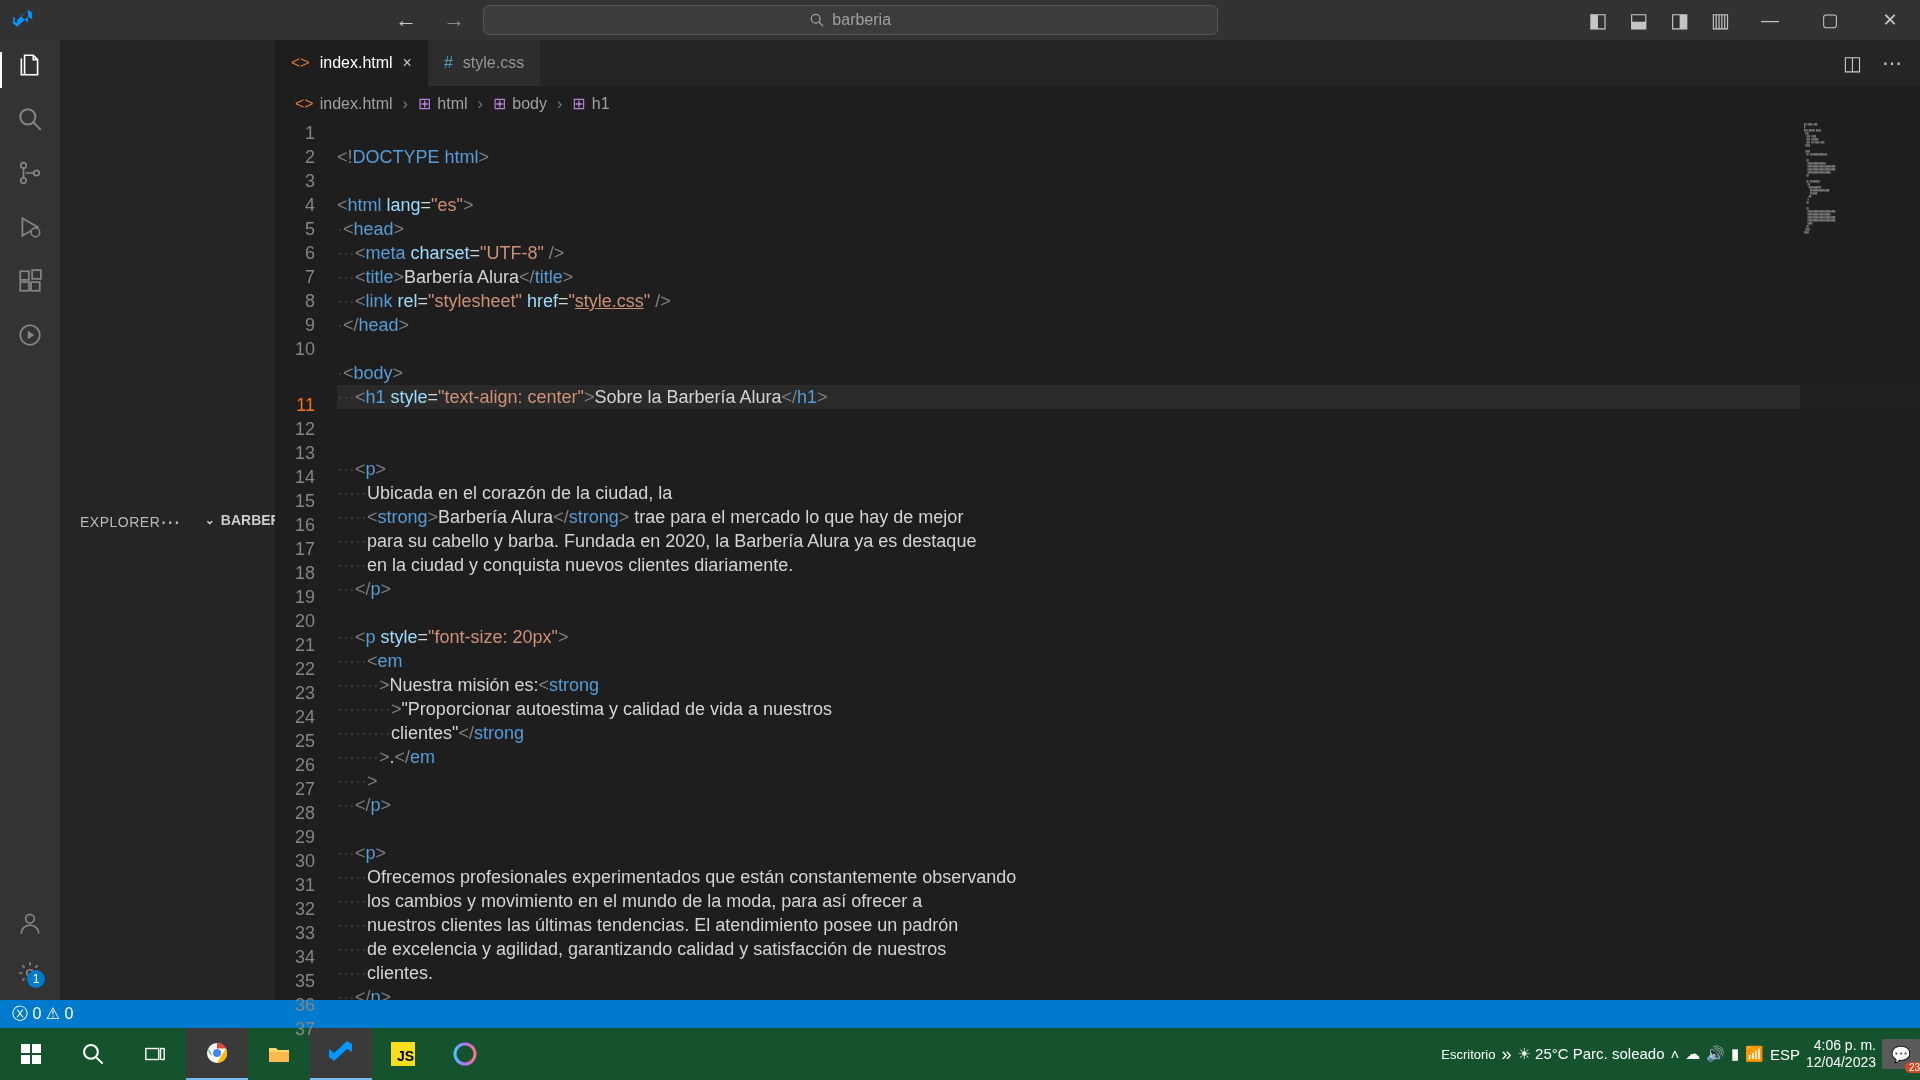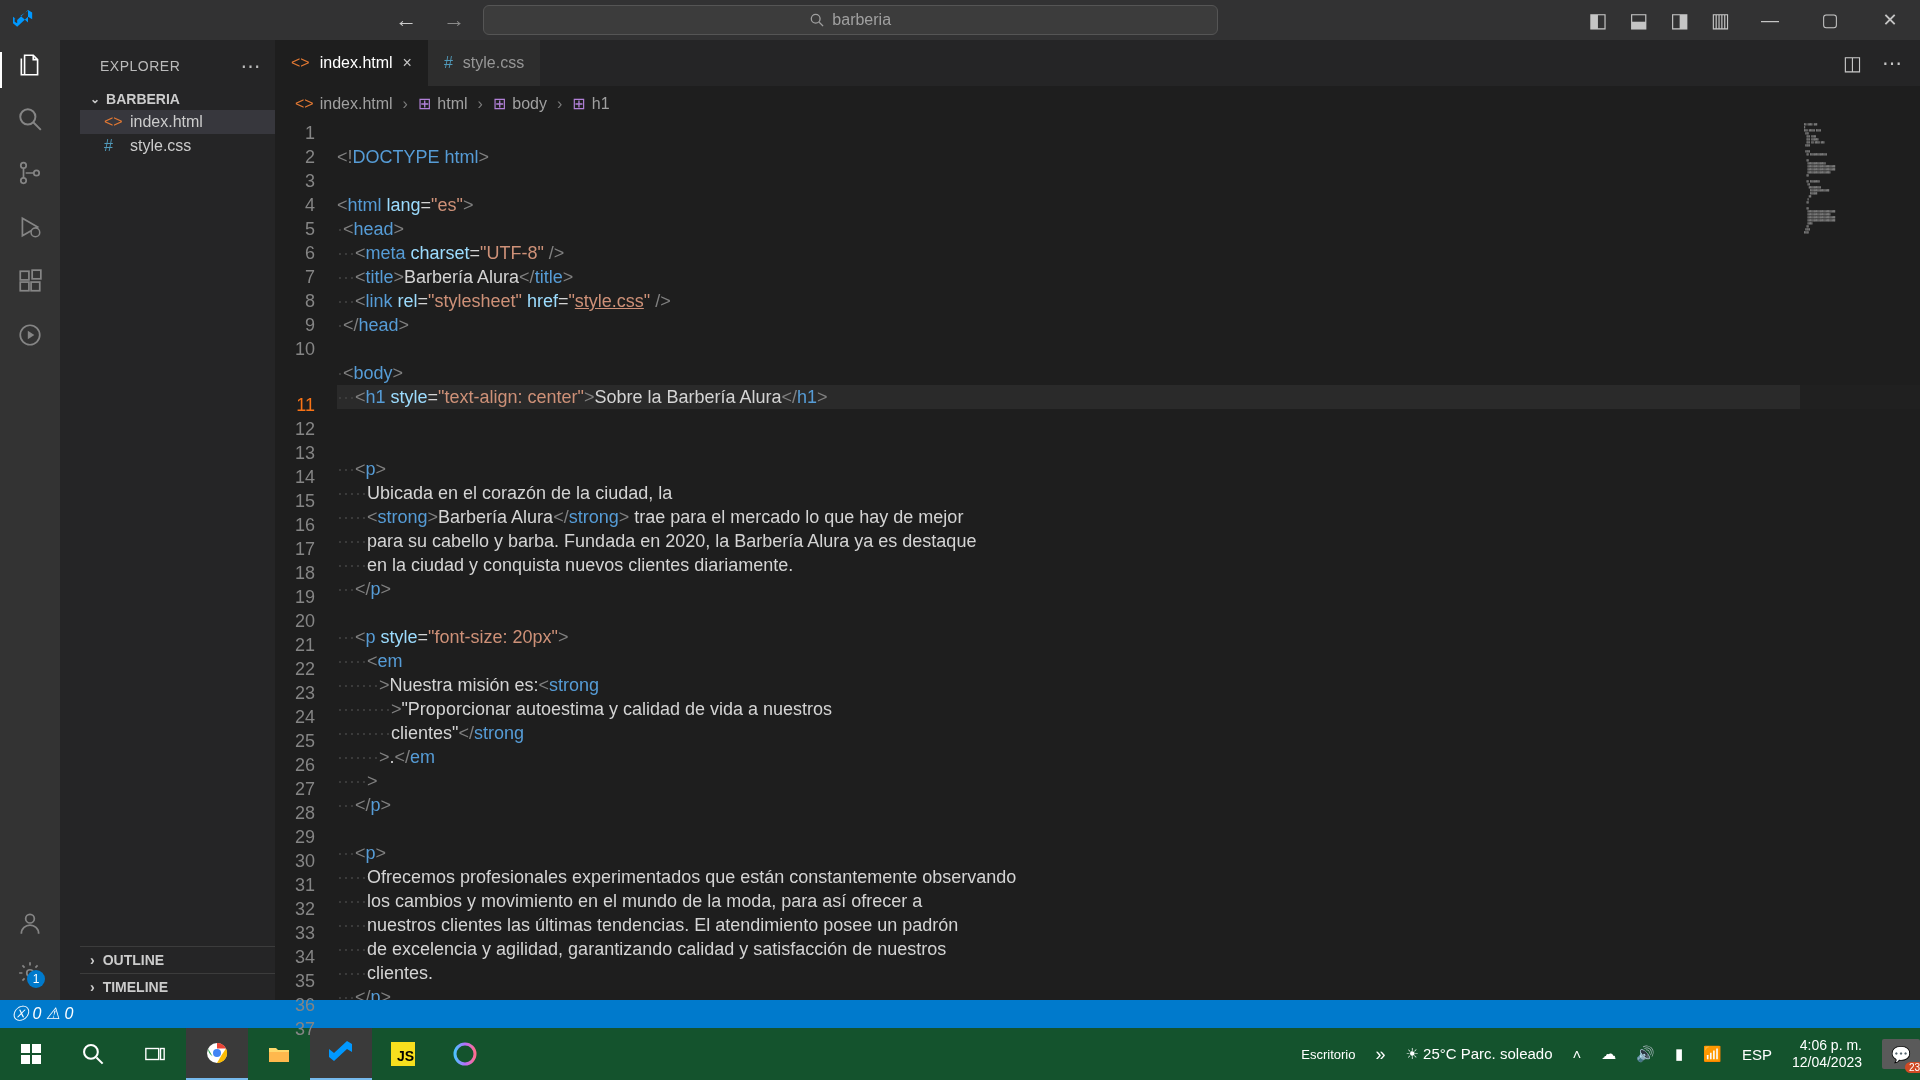--- a/index.html
+++ b/index.html
@@ -23,21 +23,21 @@
 
 
 .activity { width: 60px; background: #333333; display: flex; flex-direction: column; align-items: center; padding-top: 12px; gap: 28px; font-size: 28px; color: #858585; position: relative; }
 .activity .act-item.active { color: #fff; }
 .activity .act-item.active::before { content: ""; position: absolute; left: 0; width: 2px; height: 36px; background: #fff; margin-top: 0; }
 .activity .act-bottom { margin-top: auto; display: flex; flex-direction: column; align-items: center; gap: 24px; padding-bottom: 14px; }
 .act-badge { position: relative; }
 .act-badge .badge-dot { position: absolute; right: -2px; bottom: -2px; width: 18px; height: 18px; border-radius: 50%; background: #007acc; color: #fff; font-size: 12px; display: flex; align-items: center; justify-content: center; }
 
 
-.sidebar { width: 215px; background: #252526; display: flex; flex-direction: column; padding-left: 20px; }
+.sidebar { width: 215px; background: #252526; display: flex; flex-direction: row; }
 .side-header { display: flex; align-items: center; justify-content: space-between; padding: 14px 14px 10px 20px; font-size: 14px; color: #bbbbbb; letter-spacing: 0.5px; }
 .side-header .dots { color: #bbbbbb; font-size: 20px; }
 .folder-title { display: flex; align-items: center; gap: 6px; padding: 3px 10px; font-size: 14px; font-weight: bold; color: #cccccc; }
 .folder-title .chev { font-size: 12px; }
 .file-item { display: flex; align-items: center; gap: 10px; padding: 3px 0 3px 24px; font-size: 16px; color: #cccccc; }
 .file-item.active { background: #37373d; }
 .file-item .fi-icon { width: 16px; }
 .fi-icon.html { color: #e37933; }
 .fi-icon.css { color: #519aba; }
 .side-bottom { margin-top: auto; }
@@ -68,30 +68,30 @@
 
 
 .c-gray { color: #808080; }
 .c-tag { color: #569cd6; }
 .c-attr { color: #9cdcfe; }
 .c-str { color: #ce9178; }
 .c-und { text-decoration: underline; }
 .c-ws { color: #404040; }
 
 
-.statusbar { height: 28px; background: #007acc; color: #fff; display: flex; align-items: center; font-size: 16px; padding: 0 12px; gap: 20px; font-style: italic; }
+.statusbar { height: 28px; background: #007acc; color: #fff; display: flex; align-items: center; font-size: 16px; padding: 0 12px; gap: 20px; }
 .statusbar .right { margin-left: auto; display: flex; align-items: center; gap: 22px; }
 .statusbar .tick { font-size: 16px; }
 
 
 .taskbar { height: 52px; background: #14532d; display: flex; align-items: center; padding: 0 0; color: #fff; font-size: 16px; }
 .taskbar .tb-left { display: flex; align-items: center; gap: 0; }
 .tb-icon { width: 62px; height: 52px; display: flex; align-items: center; justify-content: center; font-size: 22px; color: #fff; }
 .tb-icon.active { border-bottom: 2px solid #76b9ed; background: #3a3a3a; }
-.tb-right { margin-left: auto; display: flex; align-items: center; gap: 20px; font-size: 15px; color: #fff; }
+.tb-right { margin-left: auto; display: flex; align-items: center; gap: 6px; font-size: 15px; color: #fff; }
 .tb-clock { text-align: right; line-height: 17px; font-size: 14px; }
 .tb-notif { width: 38px; height: 30px; background: #5a5a5a; display: flex; align-items: center; justify-content: center; border-radius: 2px; position: relative; font-size: 16px; }
 .tb-notif .n-badge { position: absolute; right: -4px; bottom: -4px; background: #d04a24; border-radius: 8px; font-size: 10px; padding: 0 4px; }
 
 svg { display: block; }
 </style>
 </head>
 <body>
 
 <div class="app">

